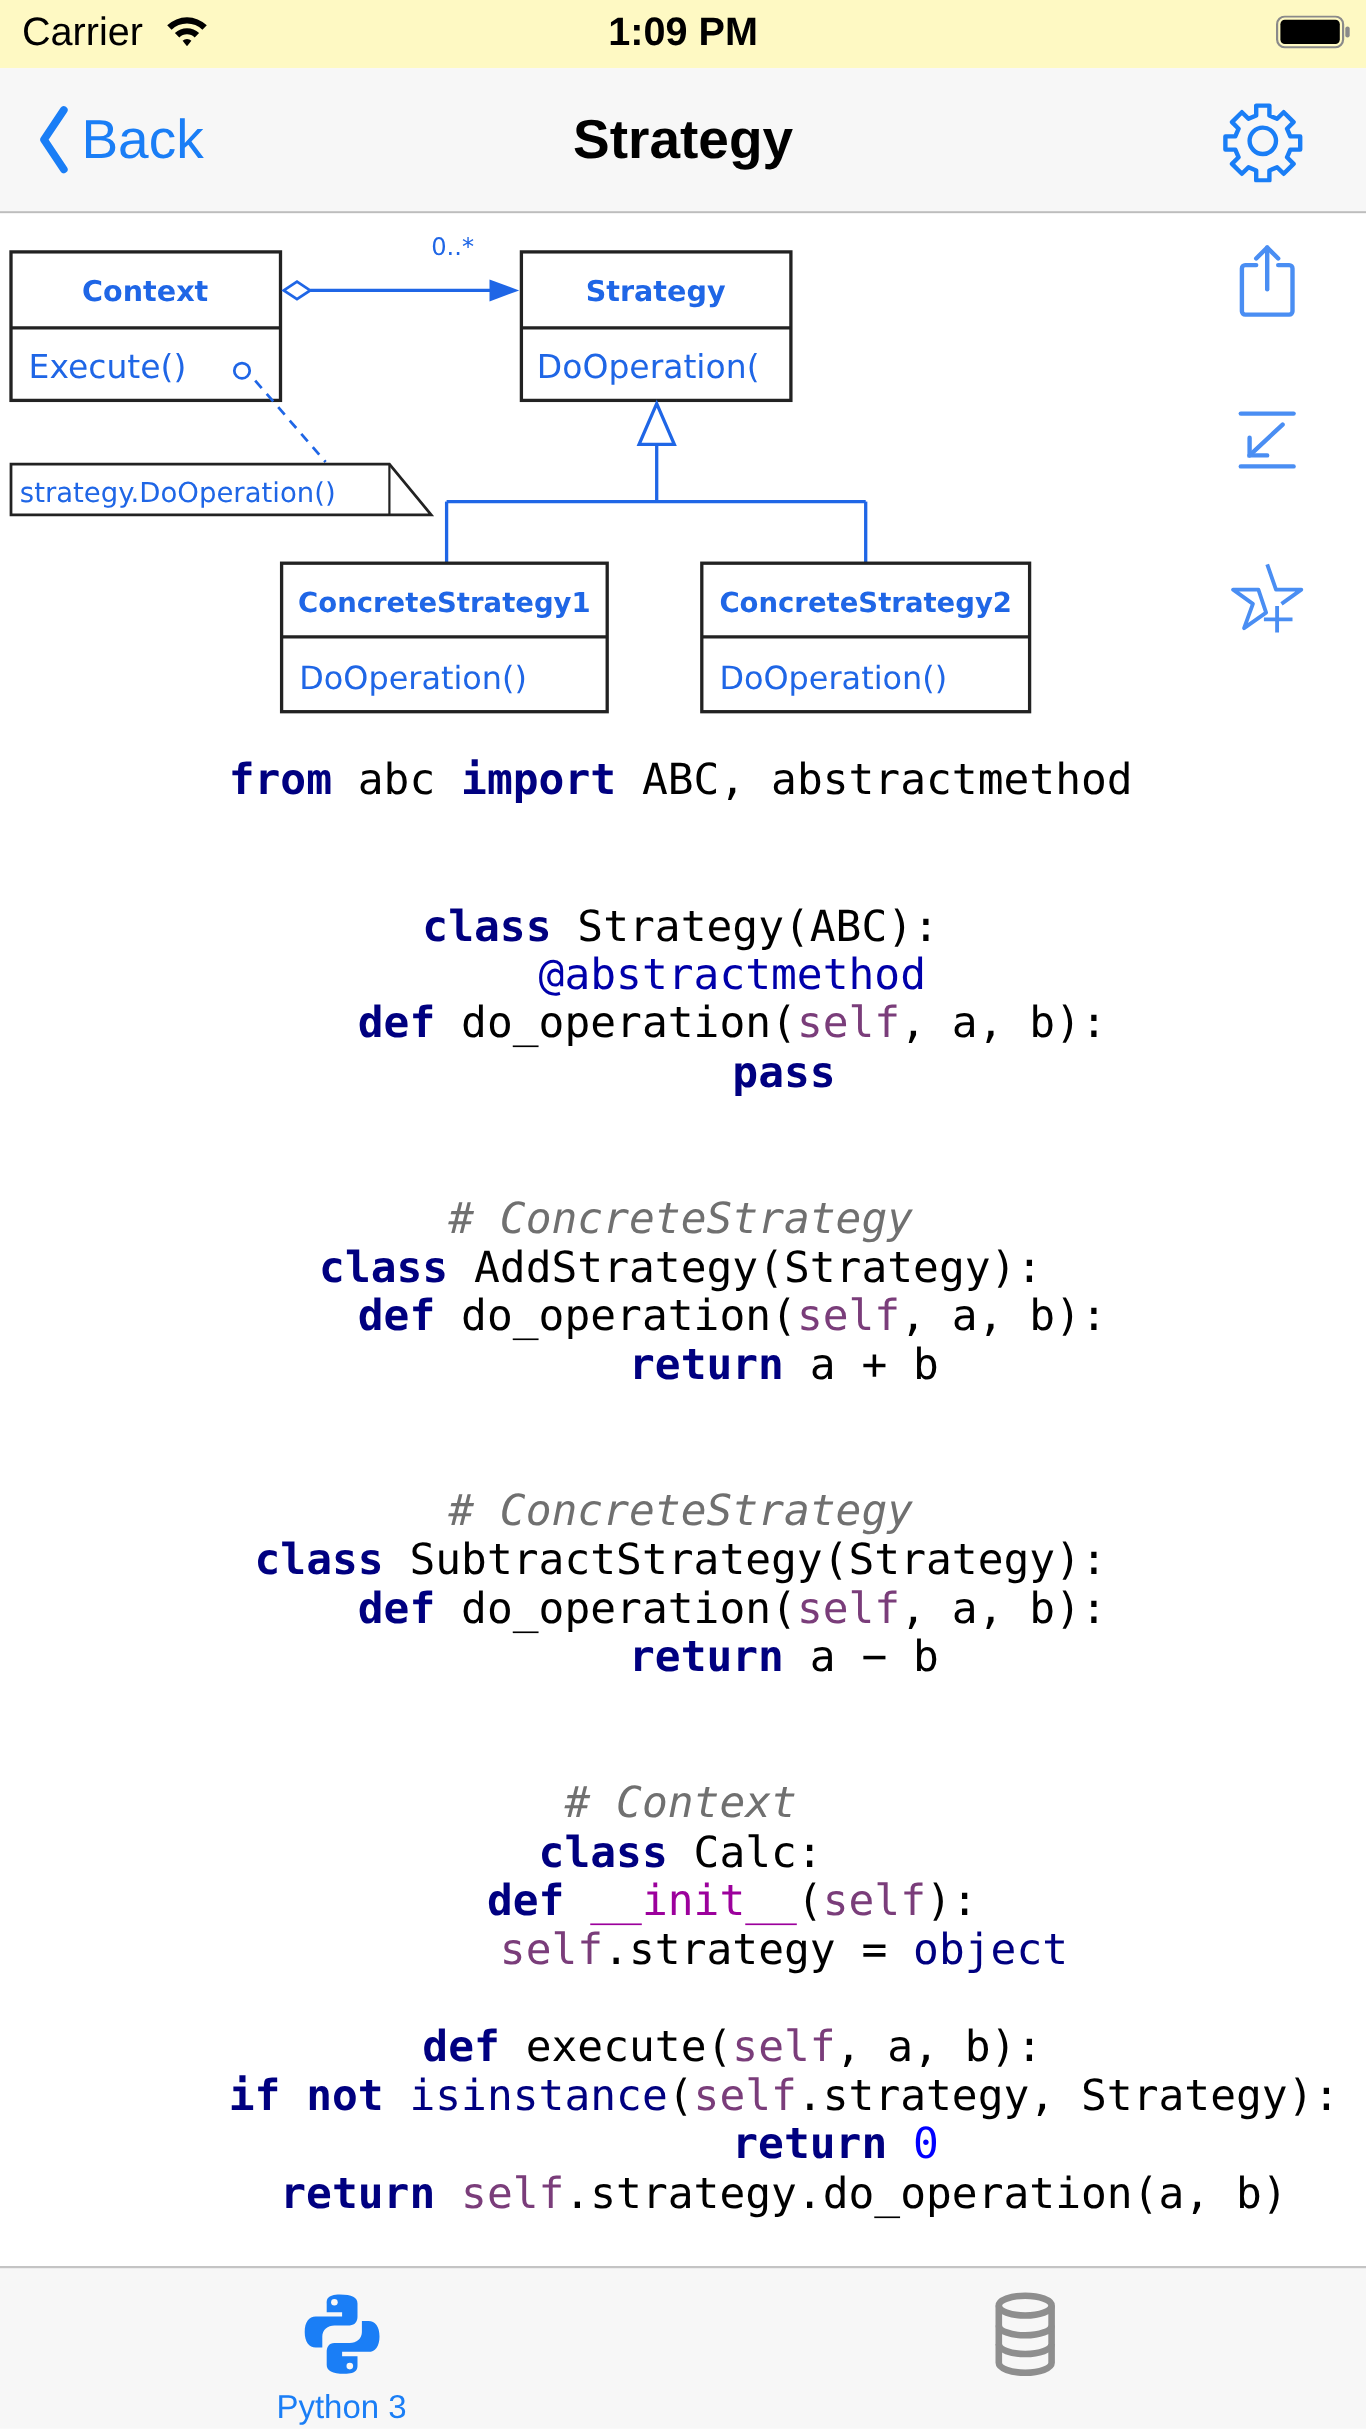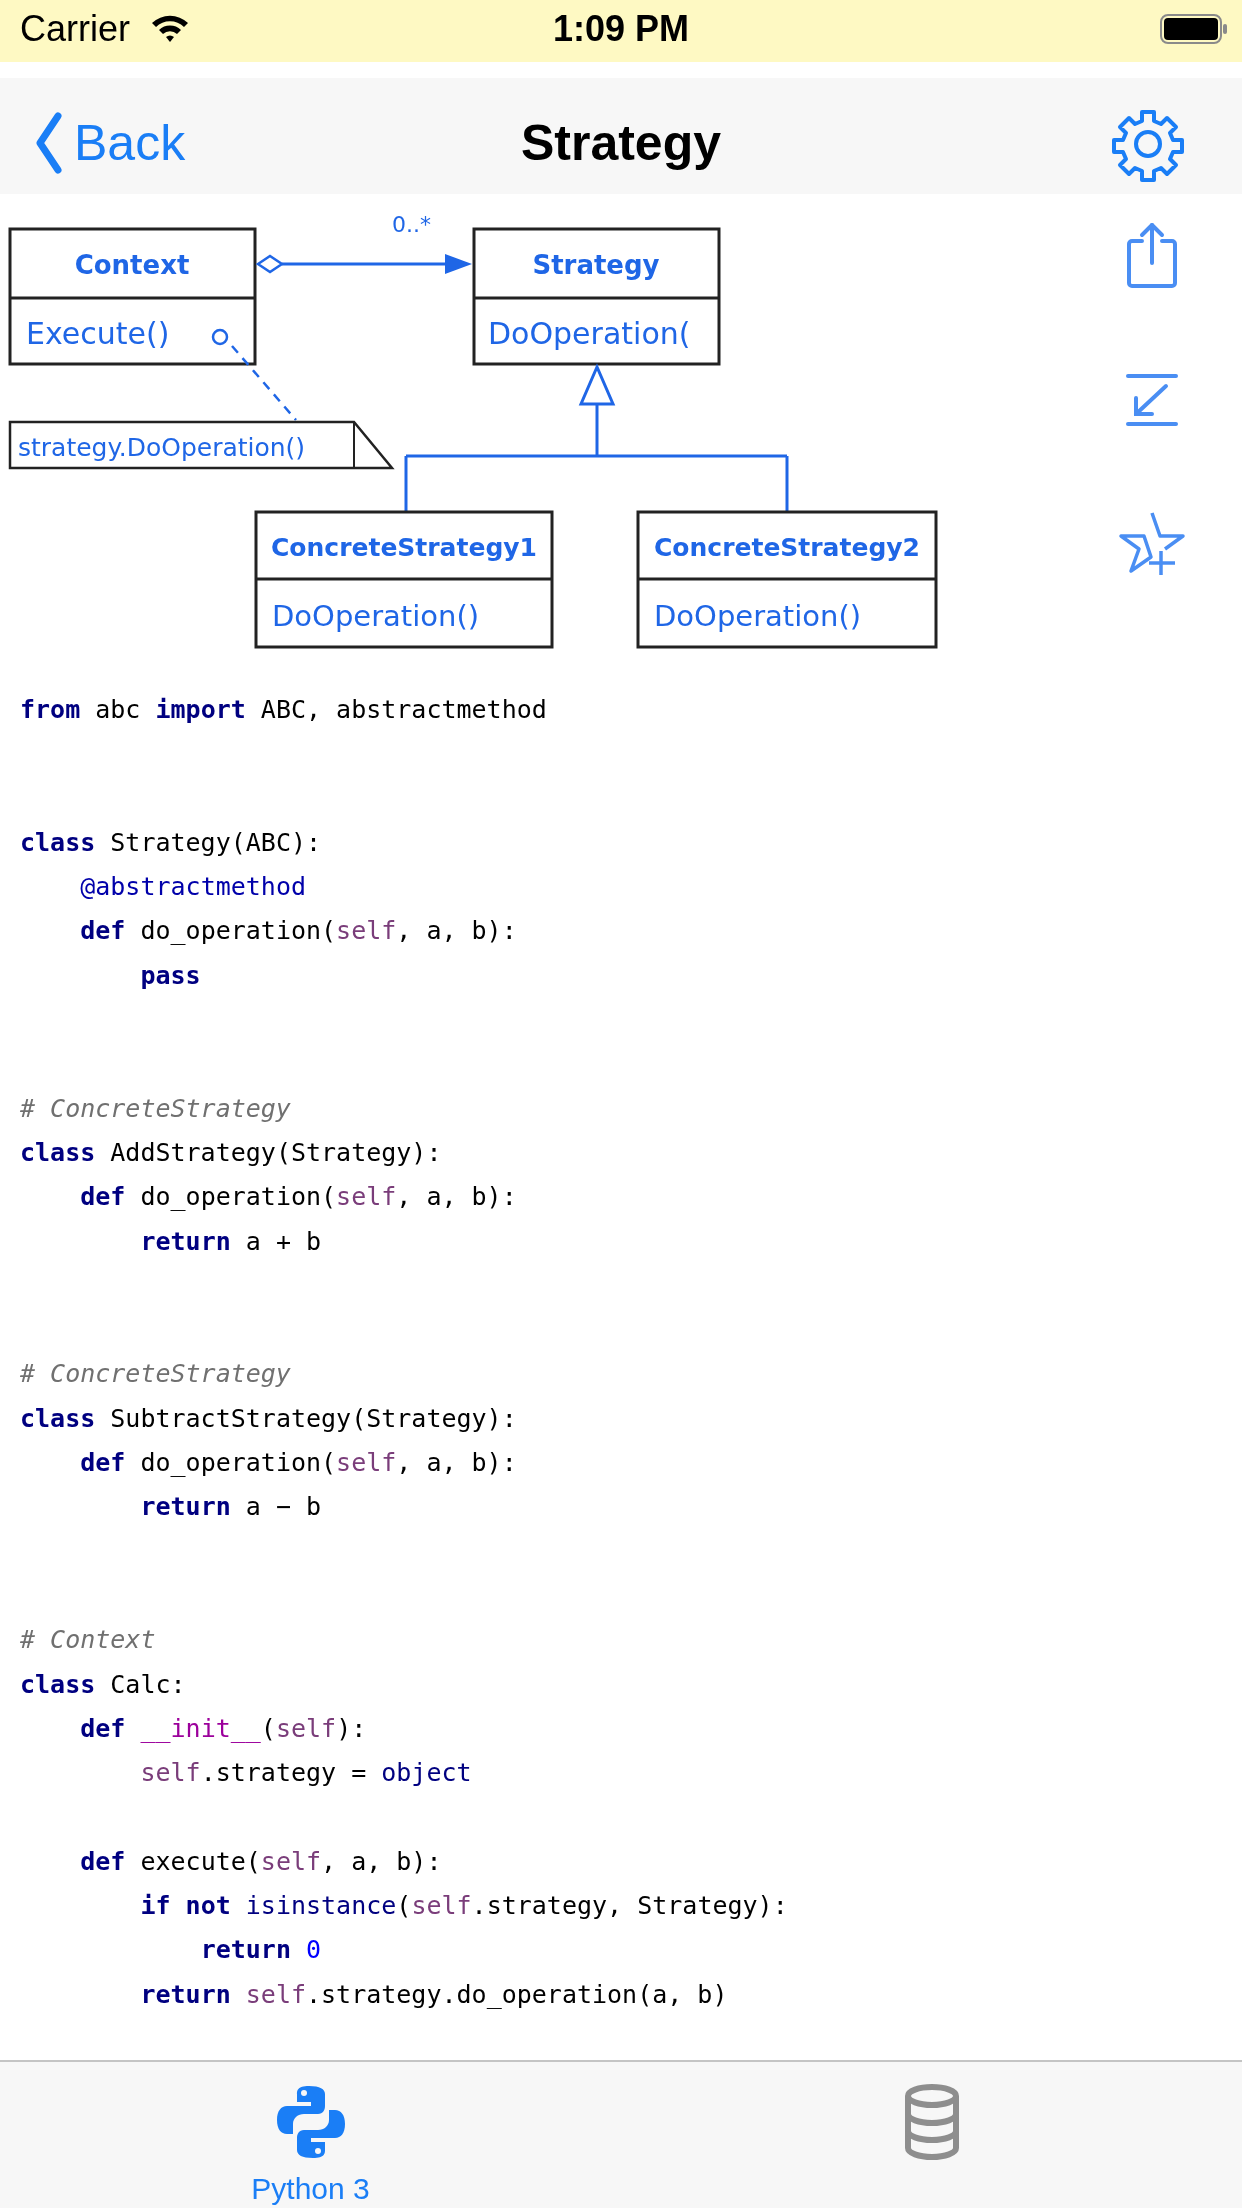--- a/index.html
+++ b/index.html
@@ -2,30 +2,30 @@
 <html><head>
 <meta charset="utf-8">
 <style>
   html, body { margin:0; padding:0; }
   body { width:1242px; height:2208px; position:relative; overflow:hidden; background:#ffffff; font-family:"Liberation Sans", sans-serif; }
   .status-bar { position:absolute; left:0; top:0; width:1242px; height:62px; background:#fef9c3; }
   .carrier { position:absolute; left:20px; top:8px; font-size:36px; color:#000; }
   .wifi { position:absolute; left:150px; top:12px; }
   .clock { position:absolute; left:0; width:1242px; top:8px; text-align:center; font-size:36px; font-weight:bold; color:#000; }
   .battery { position:absolute; right:14px; top:14px; width:68px; height:30px; }
-  .nav-bar { position:absolute; left:0; top:78px; width:1242px; height:130px; background:#f7f7f7; border-bottom:2px solid #bdbdbd; }
+  .nav-bar { position:absolute; left:0; top:62px; width:1242px; height:130px; background:#f7f7f7; border-bottom:2px solid #bdbdbd; }
   .back-btn { position:absolute; left:34px; top:30px; height:70px; display:flex; align-items:center; color:#1a7ef6; font-size:50px; cursor:pointer; }
   .back-btn svg { margin-right:12px; }
   .nav-title { position:absolute; left:0; width:1242px; top:36px; text-align:center; font-size:50px; font-weight:bold; color:#000; }
   .gear-btn { position:absolute; right:56px; top:28px; width:76px; height:76px; cursor:pointer; }
   .content { position:absolute; left:0; top:194px; width:1242px; height:1866px; overflow:hidden; background:#fff; }
   .diagram { position:absolute; left:0; top:0; width:960px; height:480px; }
   .side-actions { position:absolute; right:50px; top:22px; width:80px; }
   .side-actions .act { width:80px; height:80px; display:flex; align-items:center; justify-content:center; margin-bottom:64px; cursor:pointer; }
-  .code { position:absolute; left:20px; top:494px; margin:0; font-family:"DejaVu Sans Mono", monospace; font-size:25px; line-height:44.3px; color:#000; white-space:pre; }
+  .code { position:absolute; left:20px; top:494px; margin:0; font-family:"DejaVu Sans Mono", monospace; font-size:39px; line-height:44.3px; color:#000; white-space:pre;text-align:center; }
   .kw { color:#000080; font-weight:bold; }
   .dec { color:#0000aa; }
   .self { color:#7a3d7a; }
   .cmt { color:#707070; font-style:italic; }
   .dunder { color:#9c009c; }
   .bi { color:#000080; }
   .num { color:#0000ff; }
   .tab-bar { position:absolute; left:0; top:2060px; width:1242px; height:148px; background:#f7f7f7; border-top:2px solid #c4c4c4; display:flex; }
   .tab { flex:1; position:relative; cursor:pointer; }
   .tab .ico { position:absolute; left:50%; top:20px; transform:translateX(-50%); width:80px; height:80px; }

